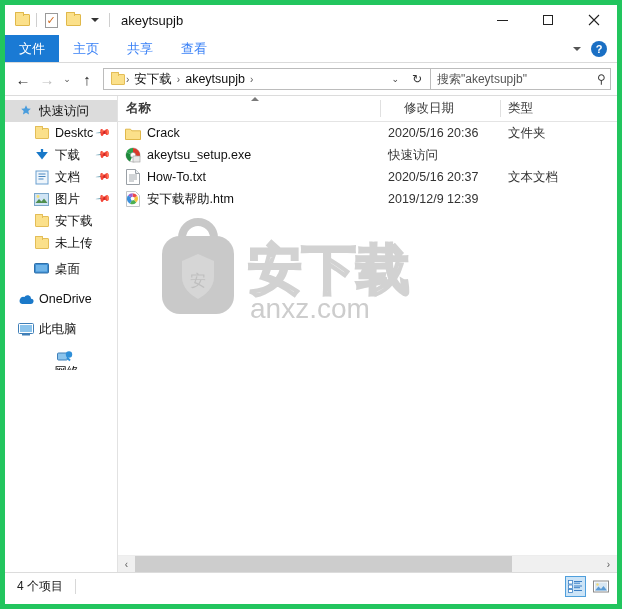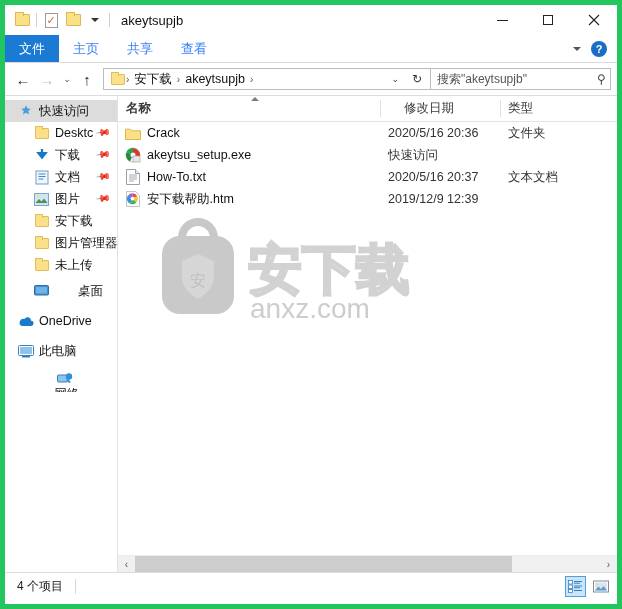--- a/index.html
+++ b/index.html
@@ -449,35 +449,29 @@
         <span class="pin">📌</span>
       </div>
 
       <div class="sb-item level2">
         <span class="sb-ico">
             <span class="folder-ic"></span>
           </span>
         <span class="sb-label">安下载</span>
       </div>
 
-      <div class="sb-item level2">
-        <span class="sb-ico">
-            <span class="folder-ic"></span>
-          </span>
-        <span class="sb-label">图片管理器</span>
-      </div>
 
       <div class="sb-item level2">
         <span class="sb-ico">
             <span class="folder-ic"></span>
           </span>
         <span class="sb-label">未上传</span>
       </div>
 
-      <div class="sb-item level2" style="margin-top:4px;gap:23px;">
+      <div class="sb-item level2" style="margin-top:4px;">
         <span class="sb-ico">
           <svg width="15" height="12" viewBox="0 0 15 12">
               <rect x="0.5" y="0.5" width="14" height="9.5" rx="1" fill="#3e8fd4" stroke="#2f6fa8"></rect>
               <rect x="2" y="2" width="11" height="6.5" fill="#6fb4e8"></rect>
             </svg>
         </span>
         <span class="sb-label">桌面</span>
       </div>
 
       <div class="sb-item level1" style="margin-top:8px;">

